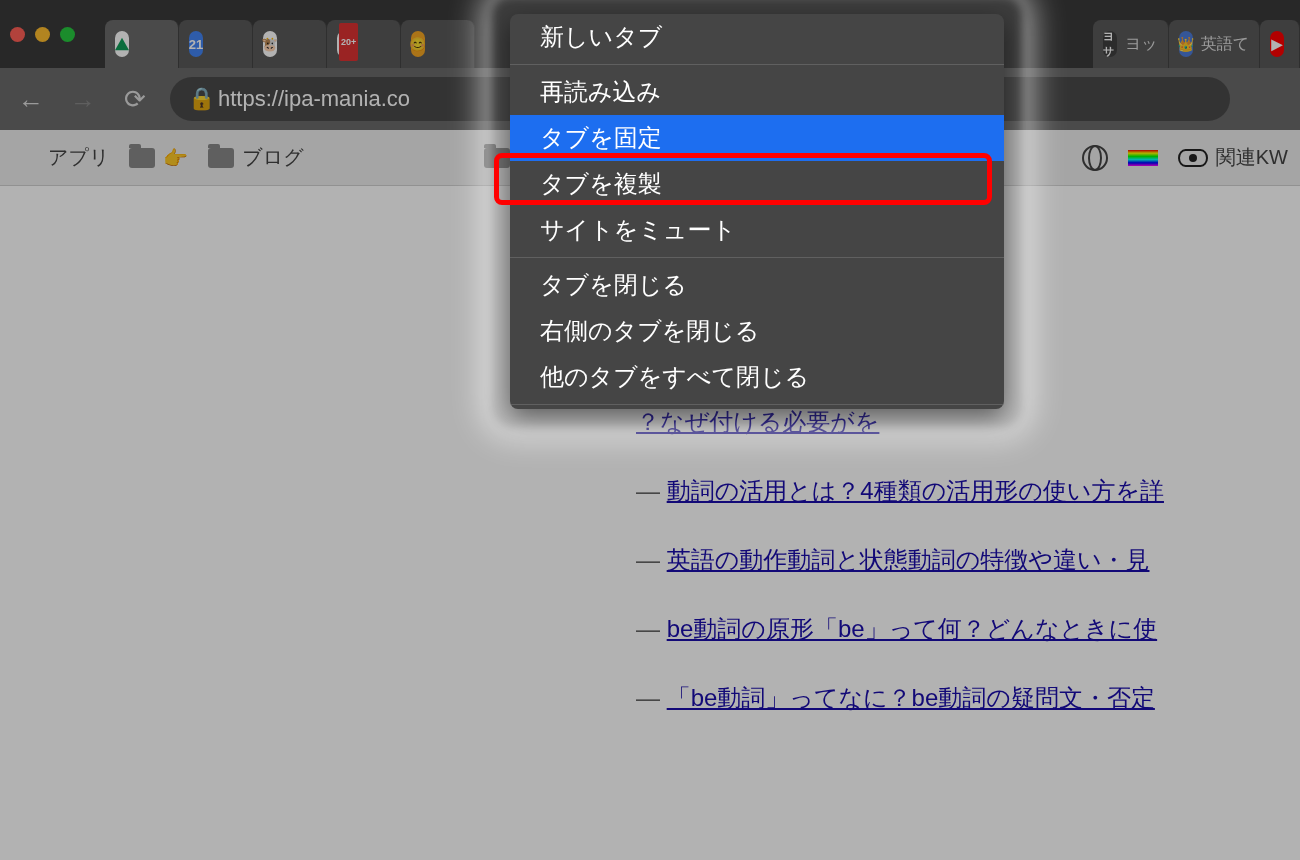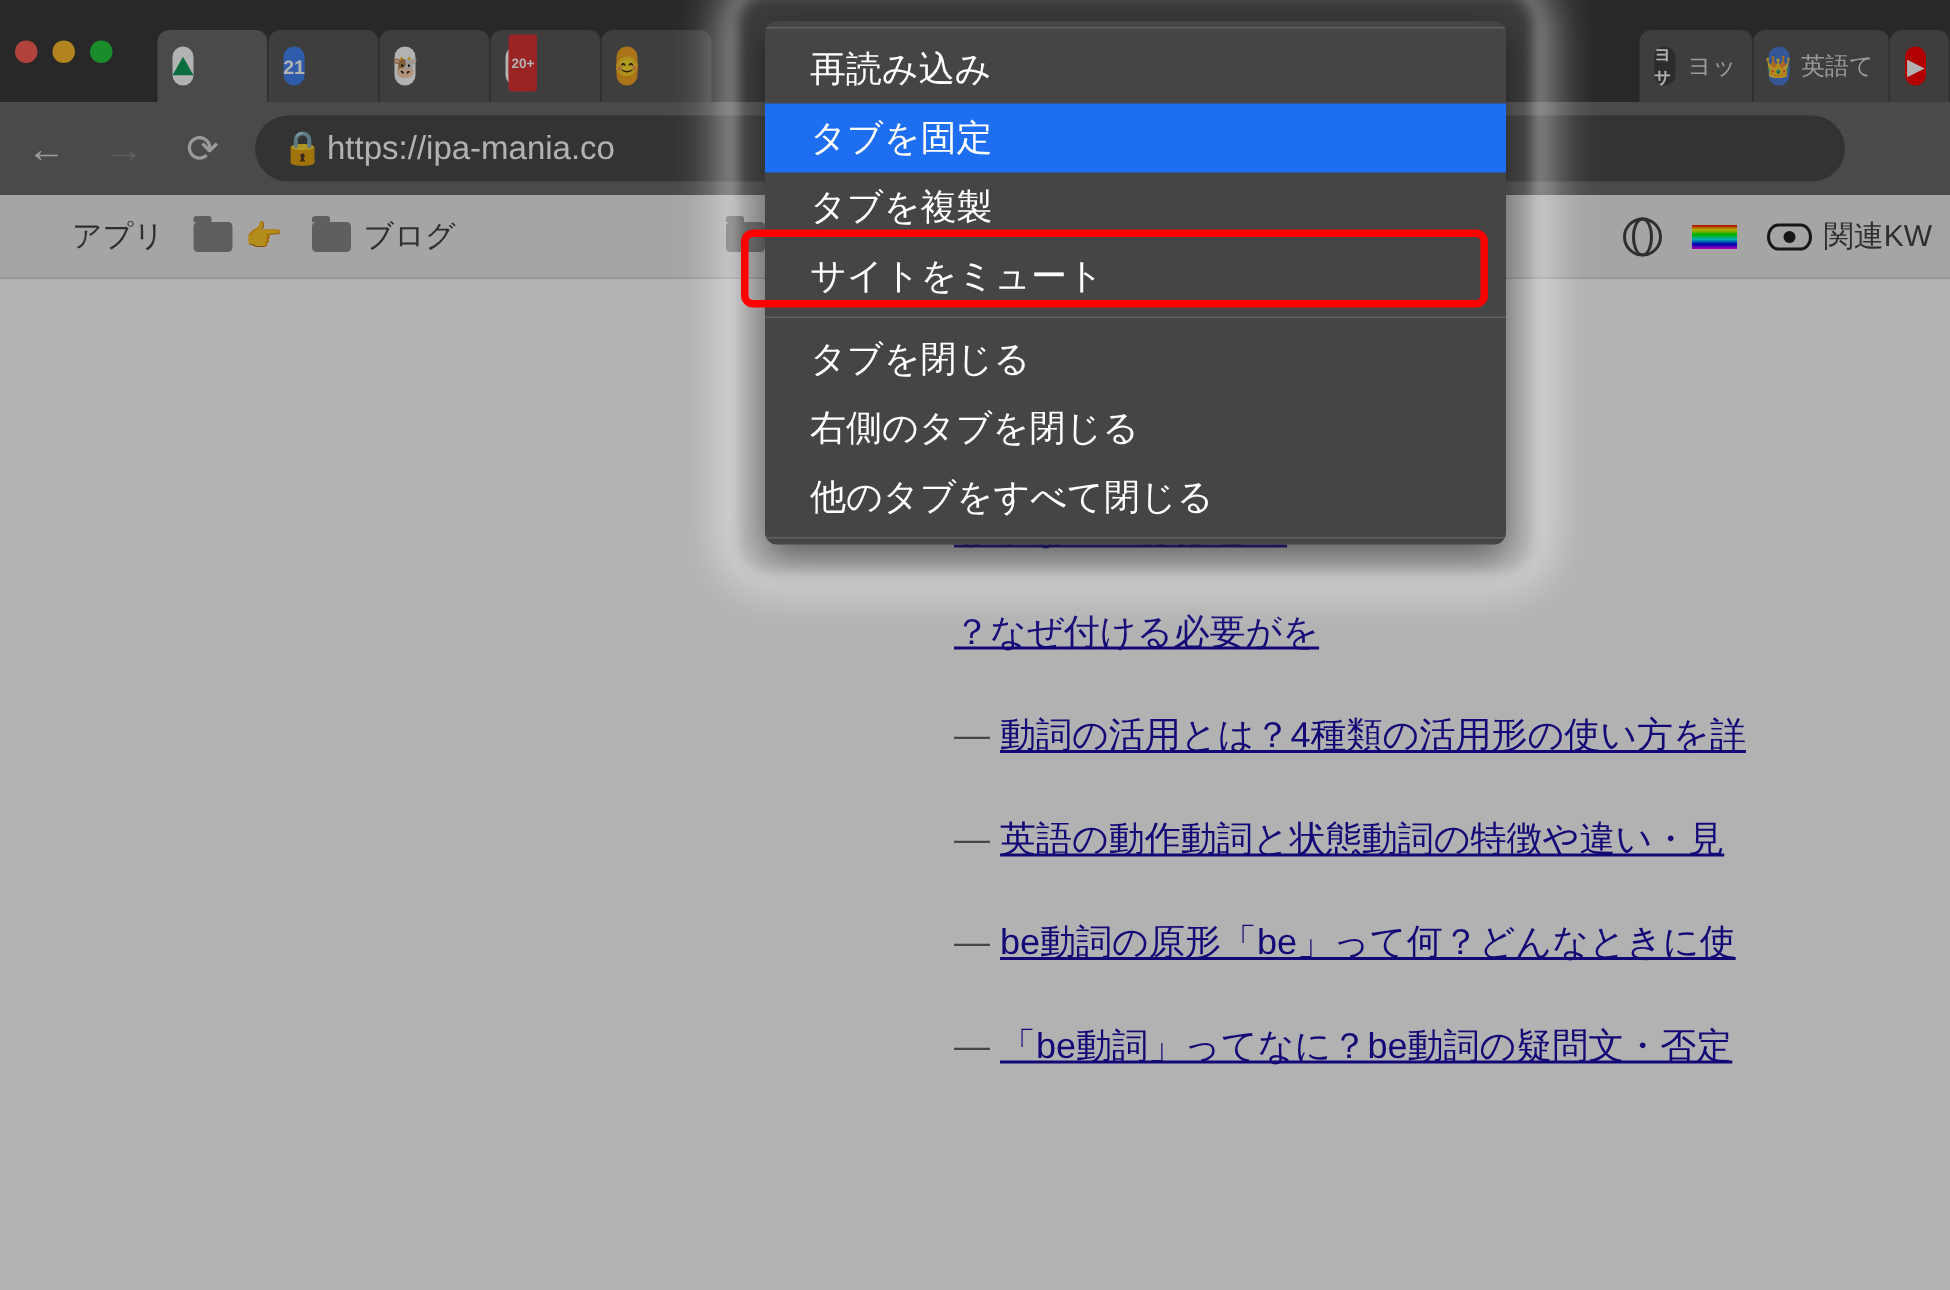--- a/index.html
+++ b/index.html
@@ -162,20 +162,21 @@
   <div class="link-row"><span>― </span><a href="#">英語の動作動詞と状態動詞の特徴や違い・見</a></div>
   <div class="link-row"><span>― </span><a href="#">be動詞の原形「be」って何？どんなときに使</a></div>
   <div class="link-row"><span>― </span><a href="#">「be動詞」ってなに？be動詞の疑問文・否定</a></div>
 </div>
 
 <div class="dim-overlay"></div>
 
 <div class="ctx-wrap">
   <div class="ctx-glow"></div>
   <div class="ctx">
+    <div class="ctx-item">新しいタブ</div>
     <div class="ctx-sep"></div>
     <div class="ctx-item">再読み込み</div>
     <div class="ctx-item highlighted">タブを固定</div>
     <div class="ctx-item">タブを複製</div>
     <div class="ctx-item">サイトをミュート</div>
     <div class="ctx-sep"></div>
     <div class="ctx-item">タブを閉じる</div>
     <div class="ctx-item">右側のタブを閉じる</div>
     <div class="ctx-item">他のタブをすべて閉じる</div>
     <div class="ctx-sep"></div>

